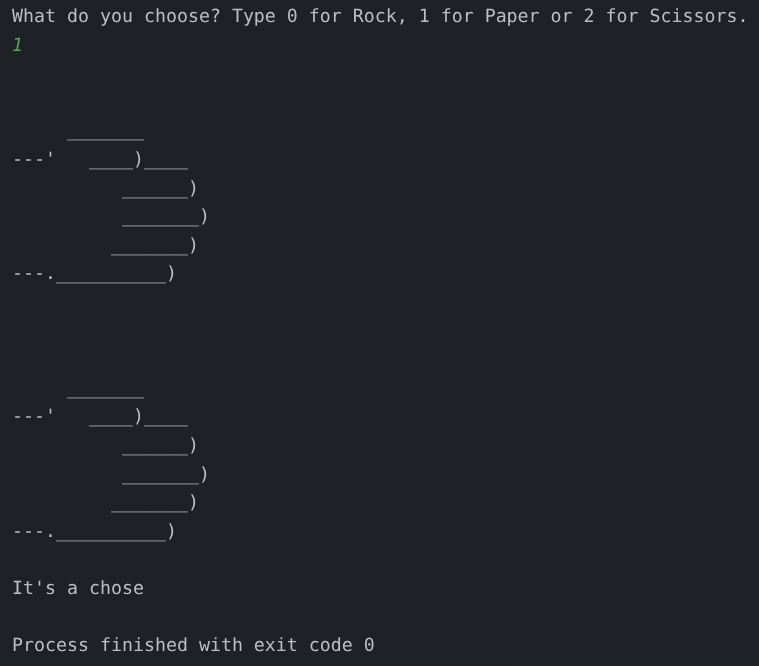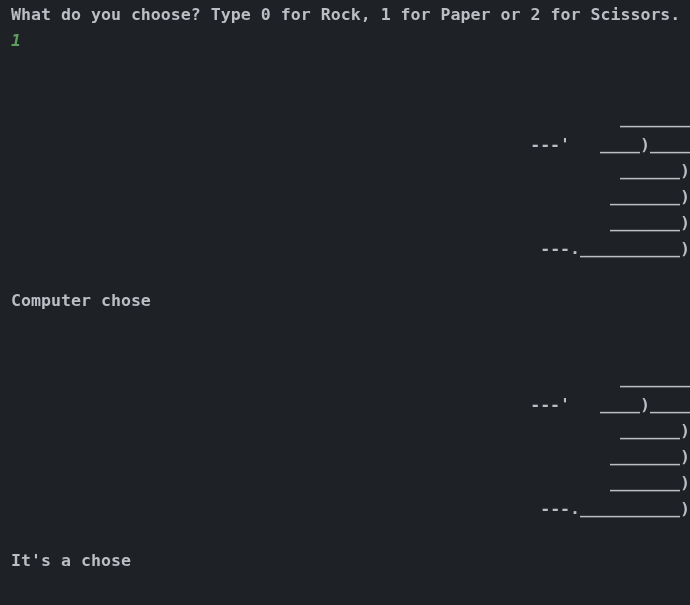--- a/index.html
+++ b/index.html
@@ -23,21 +23,20 @@
     box-sizing: border-box;
     position: relative;
   }
 
   .console-lines {
     position: absolute;
     left: 11px;
     top: 2px;
     right: 0;
     bottom: 0;
-    font-weight: bold;
   }
 
   .line {
     height: 26px;
     line-height: 26px;
     font-size: 16.6px;
     letter-spacing: 0px;
     white-space: pre;
     color: #bcbec4;
     font-family: "DejaVu Sans Mono", "Liberation Mono", monospace;
@@ -51,40 +50,38 @@
     color: #5f9e5f;
     font-style: italic;
   }
 
   .line.system {
     color: #bcbec4;
   }
 
   .line.art {
     color: #bcbec4;
-    text-align: right;
   }
 </style>
 </head>
 <body>
 
 <div id="console">
   <div class="console-lines">
       <div class="line">What do you choose? Type 0 for Rock, 1 for Paper or 2 for Scissors.</div>
       <div class="line user-input">1</div>
       <div class="line blank"> </div>
       <div class="line blank"> </div>
       <div class="line art">     _______</div>
       <div class="line art">---'   ____)____</div>
       <div class="line art">          ______)</div>
       <div class="line art">          _______)</div>
       <div class="line art">         _______)</div>
       <div class="line art">---.__________)</div>
       <div class="line blank"> </div>
-      <div class="line">Computer chose</div>
       <div class="line blank"> </div>
       <div class="line blank"> </div>
       <div class="line art">     _______</div>
       <div class="line art">---'   ____)____</div>
       <div class="line art">          ______)</div>
       <div class="line art">          _______)</div>
       <div class="line art">         _______)</div>
       <div class="line art">---.__________)</div>
       <div class="line blank"> </div>
       <div class="line">It's a chose</div>

